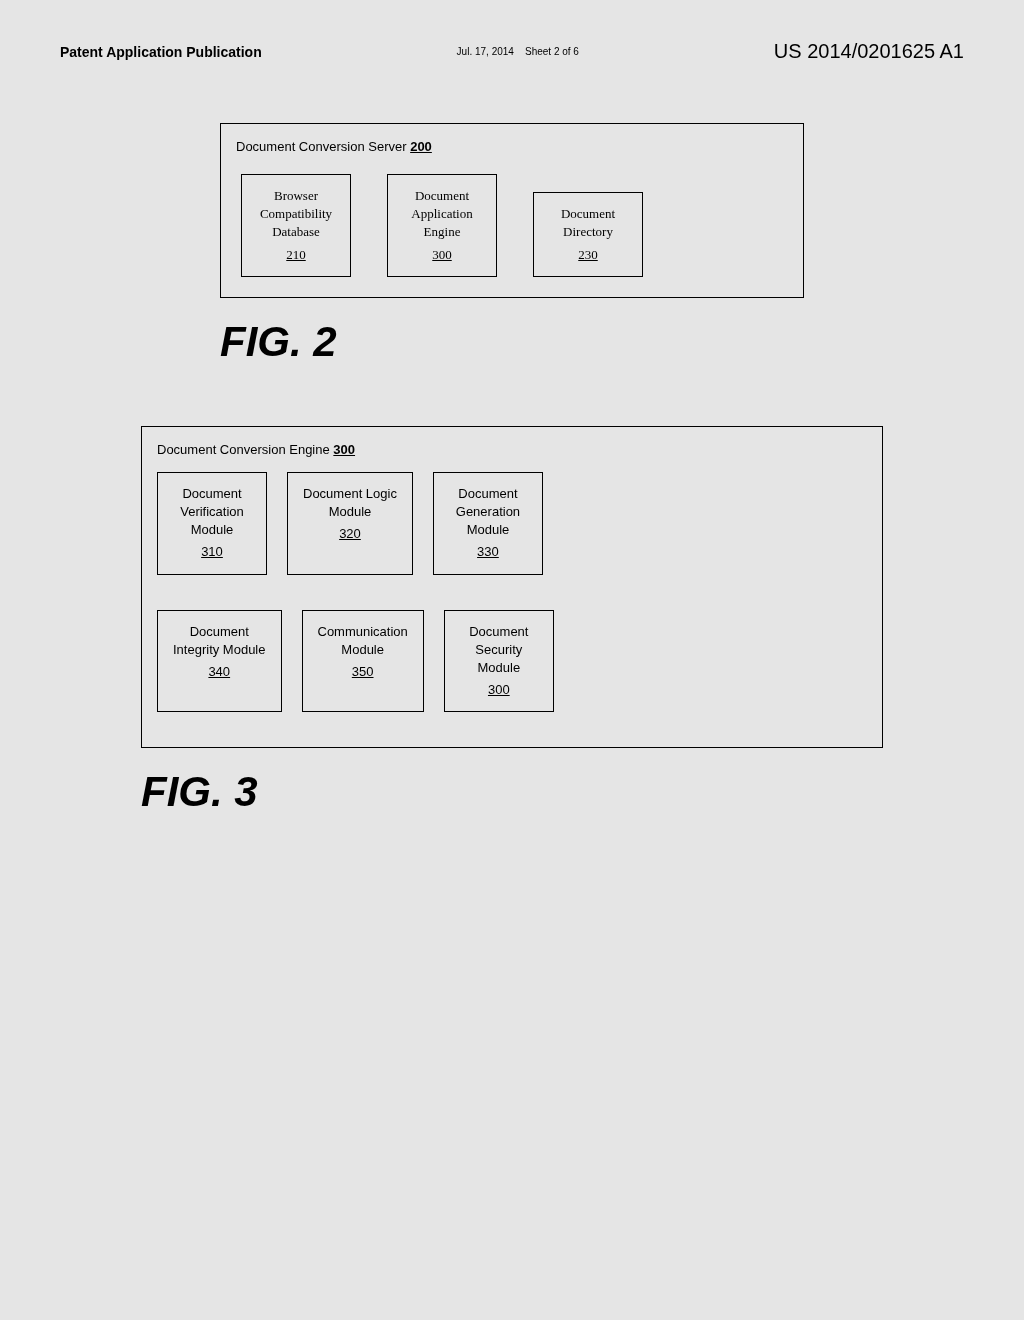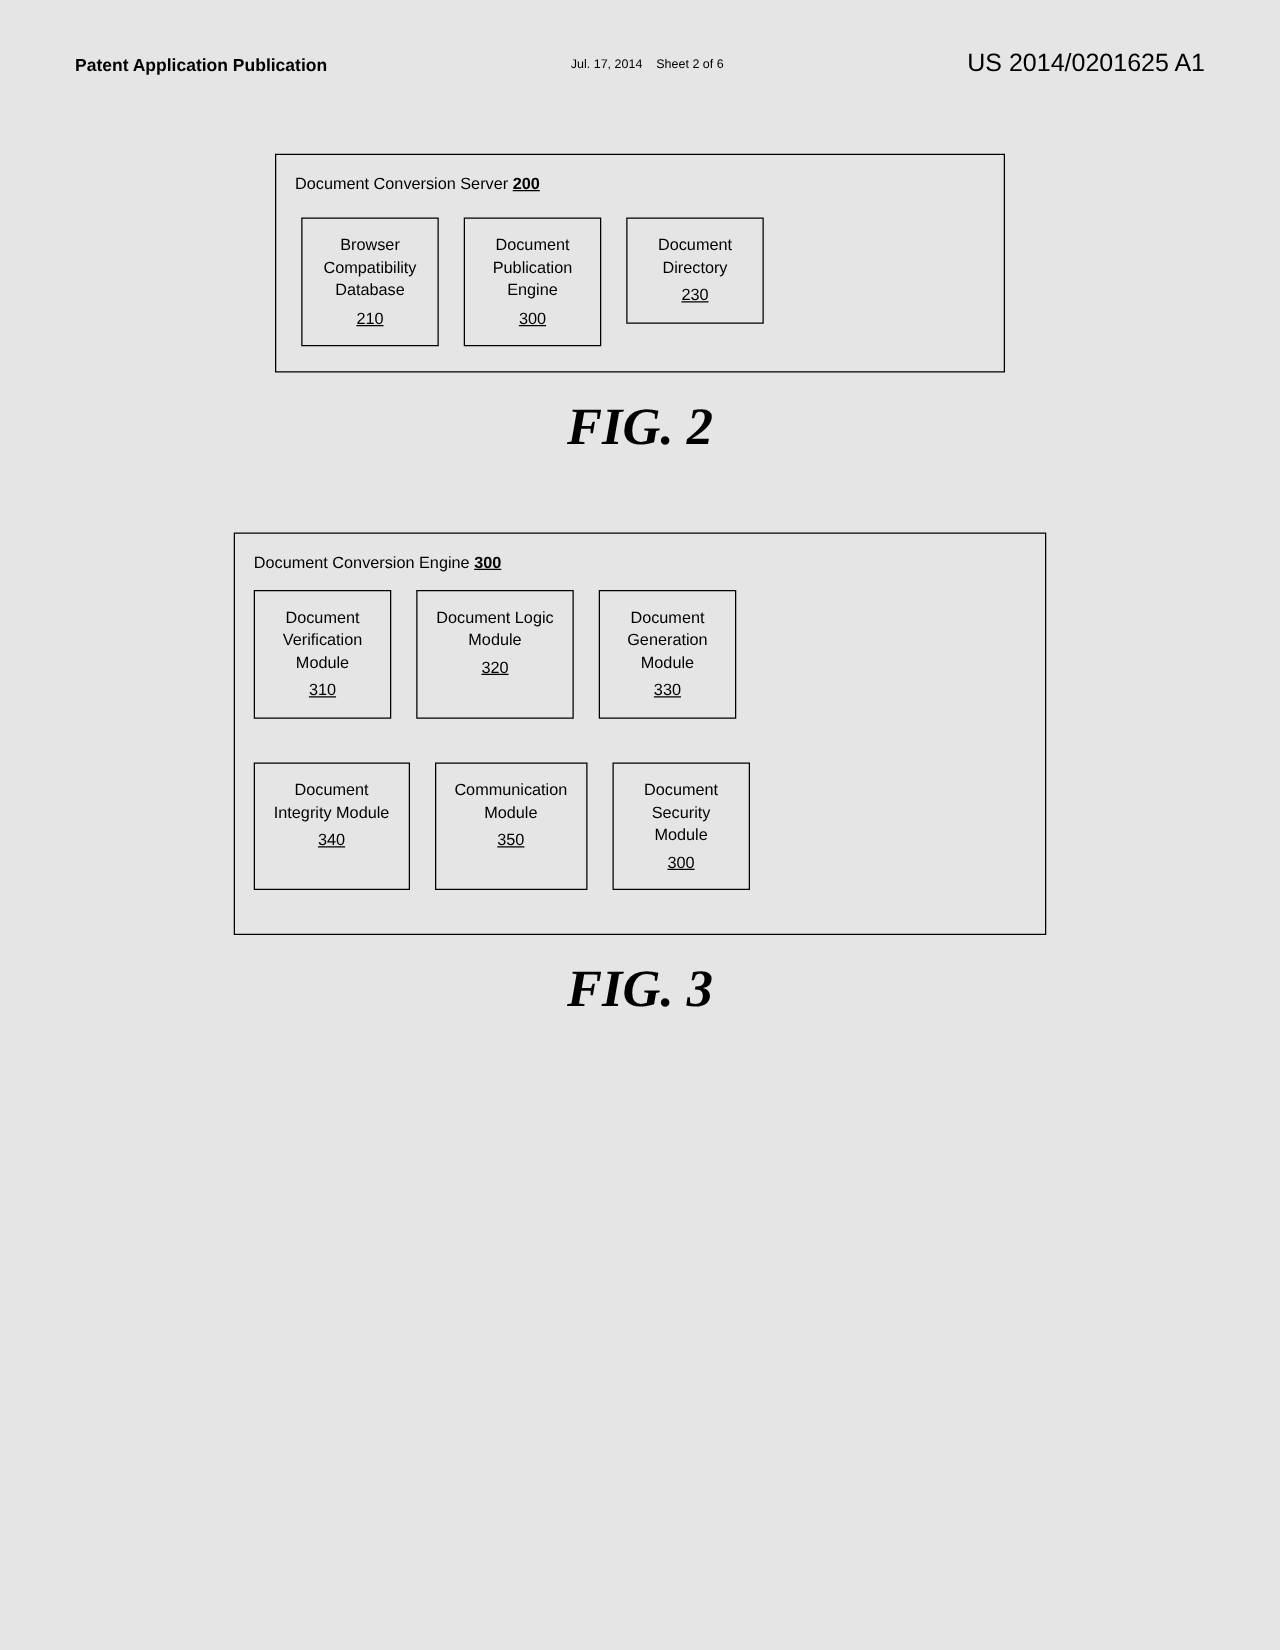--- a/index.html
+++ b/index.html
@@ -64,63 +64,64 @@
       margin-bottom: 15px;
     }
 
     .diagram-title .ref-num {
       font-weight: bold;
       text-decoration: underline;
     }
 
     .modules-row {
       display: flex;
-      gap: 20px;
-      align-items: flex-start;
+      gap: 36px;
+      align-items: flex-end;
       padding: 5px;
+      font-family: Liberation Serif, serif;
     }
 
     .module-box {
       border: 1.5px solid #000;
       padding: 12px 15px;
       text-align: center;
       font-size: 13px;
       line-height: 1.4;
       min-width: 110px;
     }
 
     .module-box .ref-num {
       text-decoration: underline;
       display: block;
       margin-top: 4px;
     }
 
     
     .fig-label {
-      text-align: center;
+      text-align: left;
       font-size: 42px;
       font-style: italic;
       font-weight: bold;
       margin-bottom: 60px;
-      font-family: Liberation Serif, serif;
+      font-family: Liberation Sans, sans-serif;
     }
 
     .modules-row-group {
       display: flex;
       gap: 20px;
       margin-bottom: 20px;
     }
 
     .fig2-container {
       width: 584px;
       margin: 0 auto;
     }
 
     .fig3-container {
-      width: 650px;
+      width: 742px;
       margin: 0 auto;
     }
 
     .fig3-inner {
       display: flex;
       flex-direction: column;
       gap: 15px;
     }
   </style>
 </head>
@@ -150,21 +151,21 @@
 
         <div class="module-box">
           <span>Browser</span><br>
           <span>Compatibility</span><br>
           <span>Database</span>
           <span class="ref-num">210</span>
         </div>
 
         <div class="module-box">
           <span>Document</span><br>
-          <span>Publication</span><br>
+          <span>Application</span><br>
           <span>Engine</span>
           <span class="ref-num">300</span>
         </div>
 
         <div class="module-box">
           <span>Document</span><br>
           <span>Directory</span>
           <span class="ref-num">230</span>
         </div>
 

